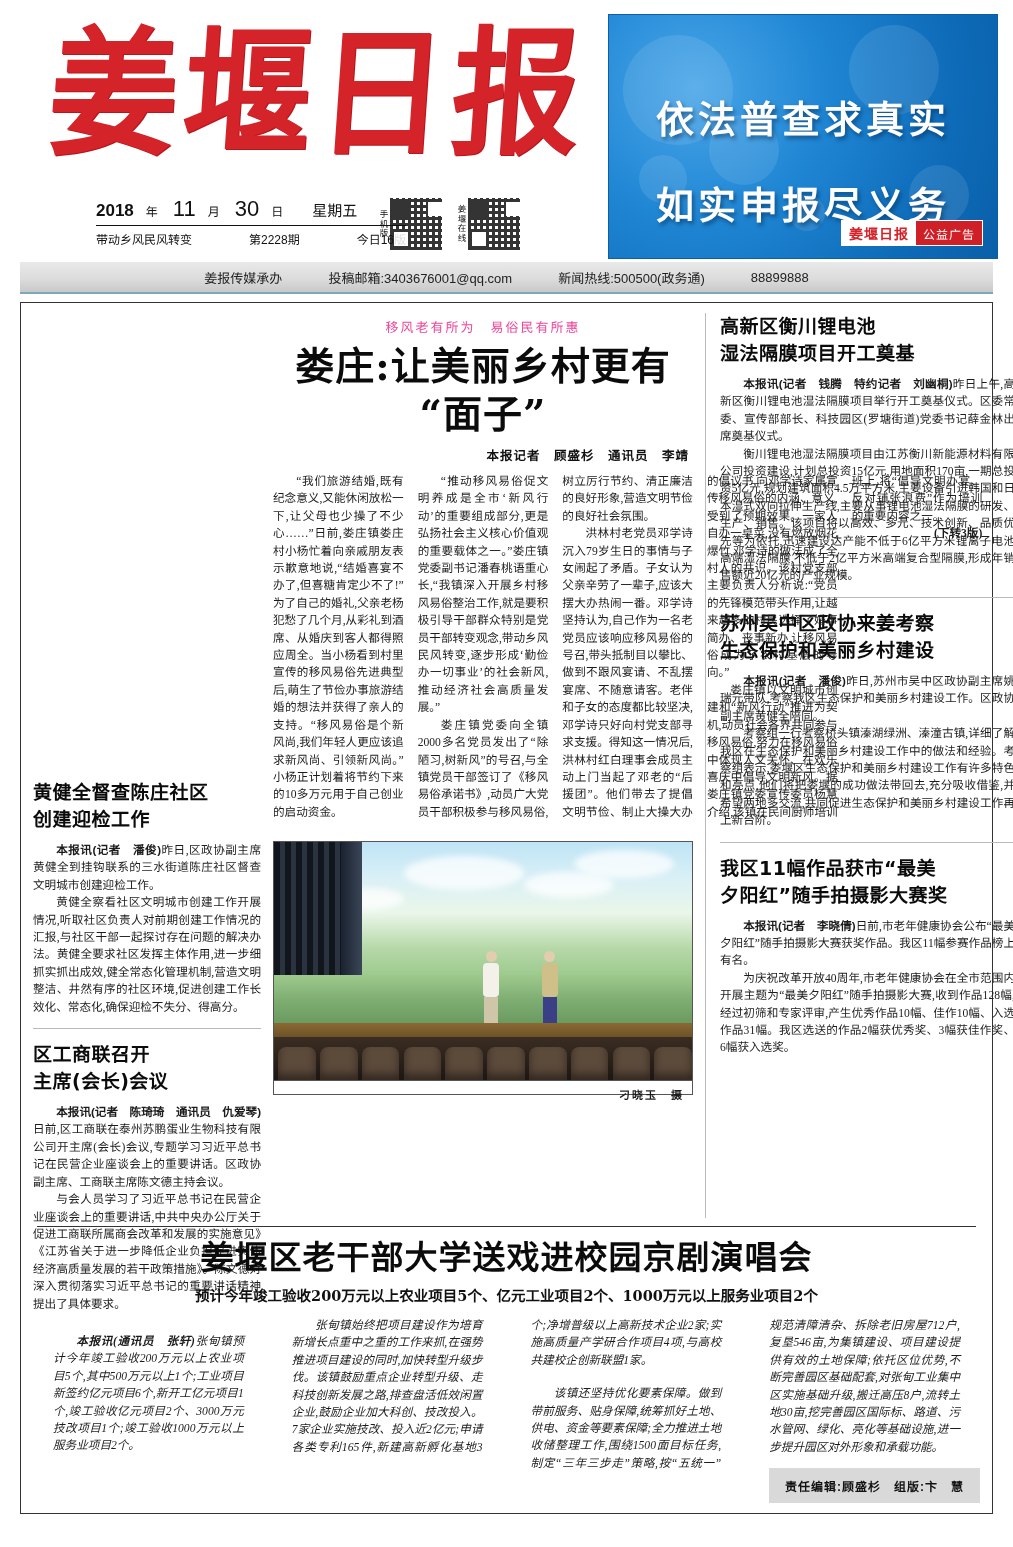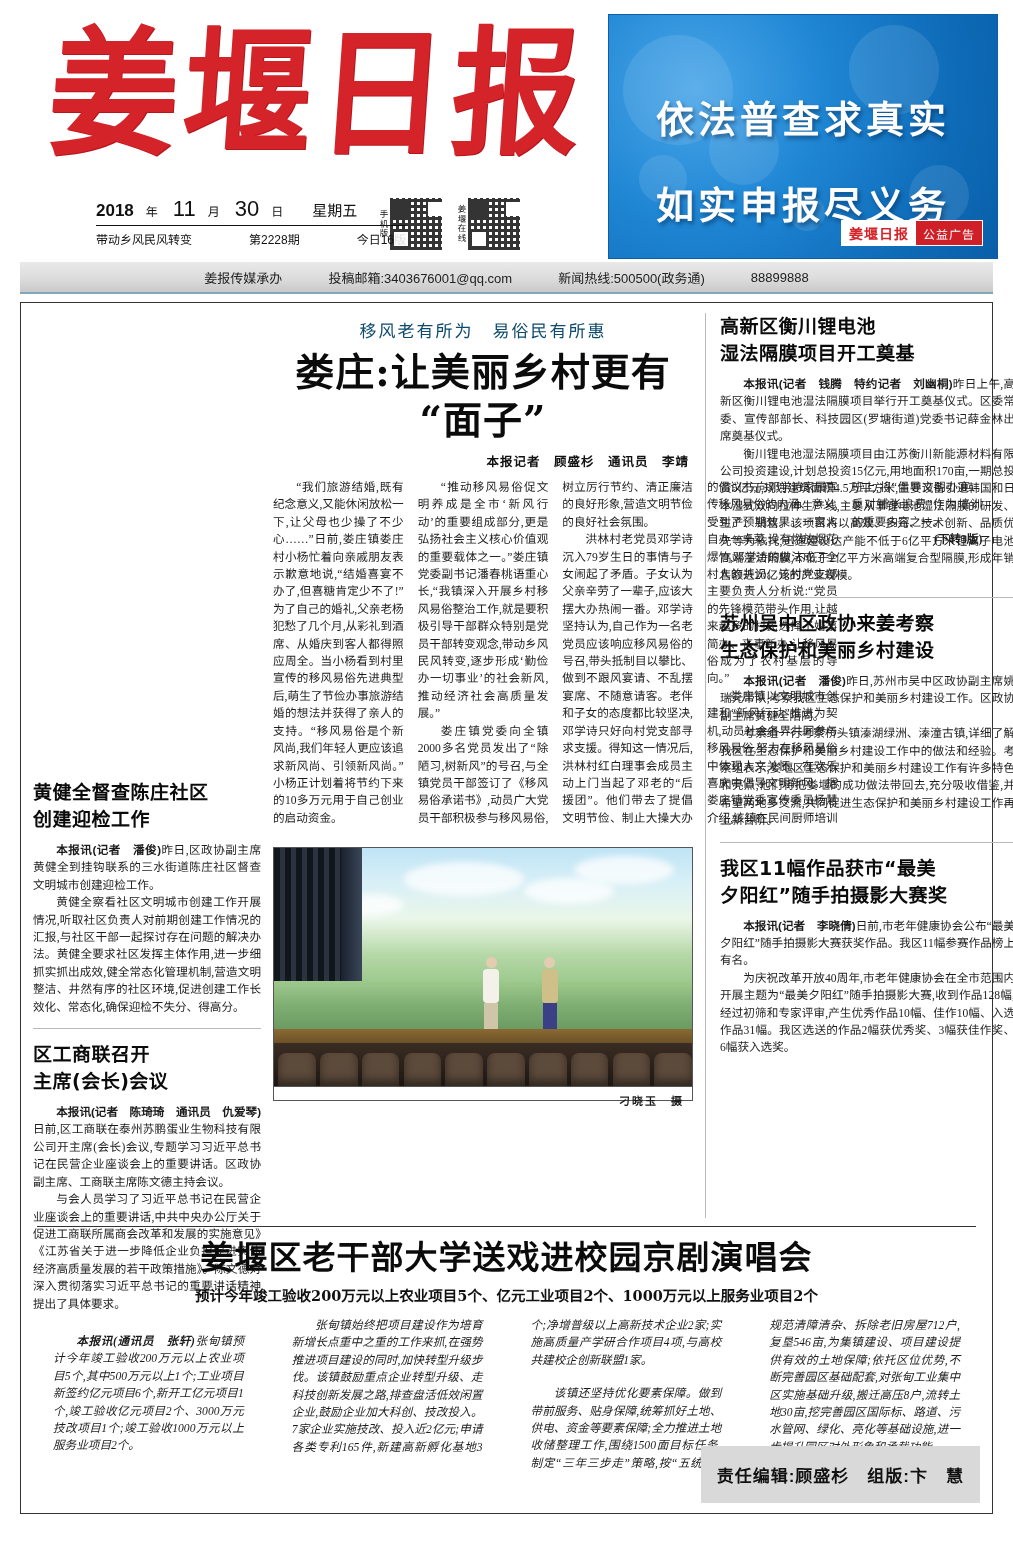--- a/index.html
+++ b/index.html
@@ -202,25 +202,25 @@
     font-size: 39px;
     font-weight: 700;
     letter-spacing: 1px;
     text-align: center;
     margin: 6px 0 0 0;
     line-height: 48px;
     color: #0b0b0b;
   }
   .kicker {
     text-align: center;
-    font-size: 17px;
+    font-size: 13px;
     letter-spacing: 2px;
     margin-top: 4px;
     font-family: "Liberation Sans", sans-serif;
-    color: #0c4a6e;
+    color: #ec4899;
   }
   .byline-center {
     text-align: right;
     font-size: 12.5px;
     font-weight: 700;
     letter-spacing: 1px;
     margin: 7px 0 9px 0;
     font-family: "Liberation Sans", sans-serif;
   }
   .lead-head-block { padding: 0 4px; }
@@ -368,22 +368,22 @@
     height: 190px;
     color: #1c1c1c;
   }
   .bottom-cols p { margin: 16px; text-indent: 2em; font-style: italic; }
 
   .editor-bar {
     position: absolute;
     right: 12px;
     bottom: 10px;
     background: #d9d9d9;
-    padding: 16px 16px;
-    font-size: 17px;
+    padding: 9px 16px;
+    font-size: 12px;
     font-weight: 700;
     font-family: "Liberation Sans", sans-serif;
     letter-spacing: 1px;
   }
 </style>
 </head>
 <body>
 
 <div class="page">
 

